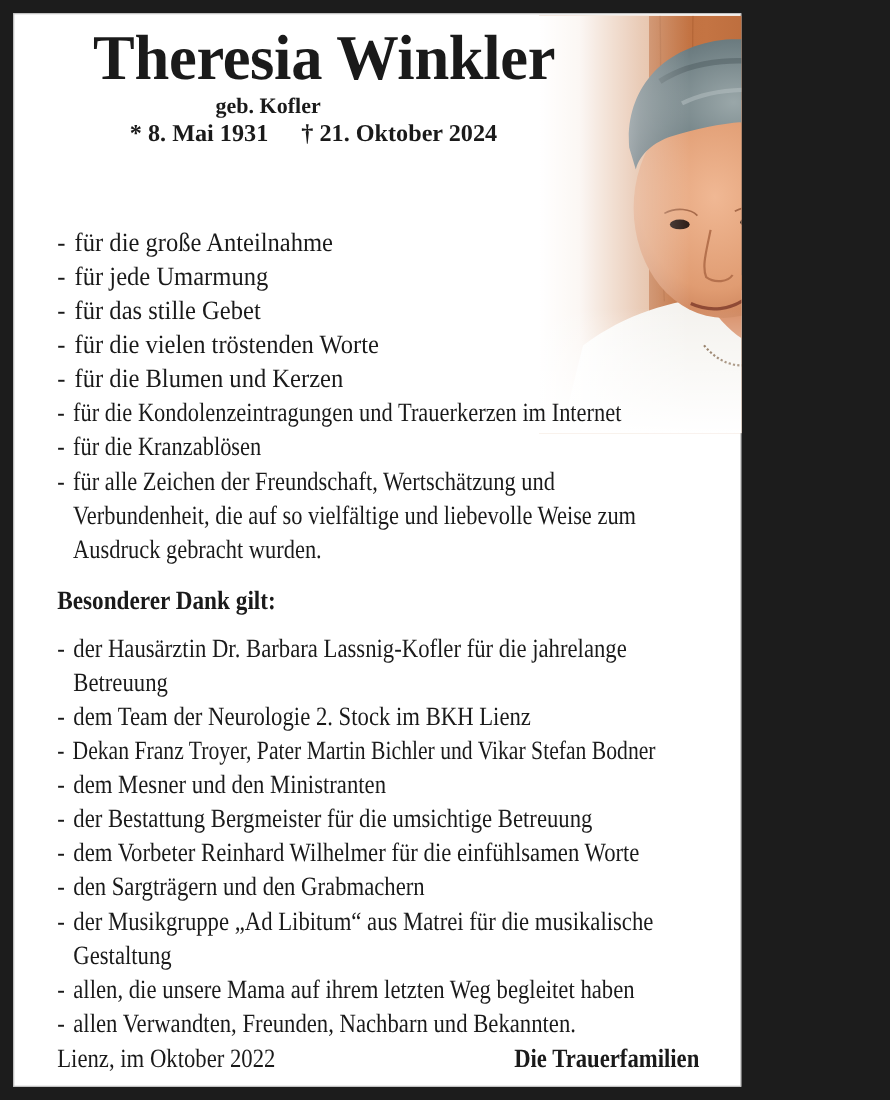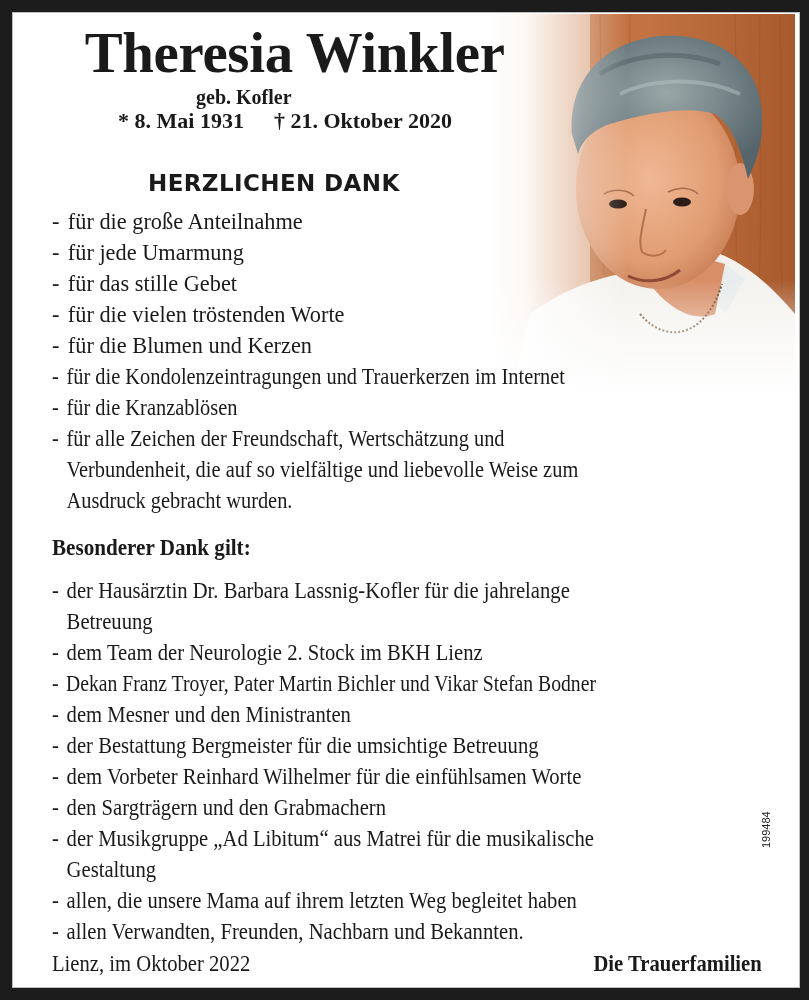--- a/index.html
+++ b/index.html
@@ -7,21 +7,21 @@
     width: 809px; height: 1000px;
     background: #1c1c1c;
     position: relative;
     overflow: hidden;
     font-family: "Liberation Serif", "DejaVu Serif", serif;
     color: #1a1a1a;
   }
   .card {
     position: absolute;
     left: 12px; top: 12px;
-    width: 788px; height: 976px;
+    width: 662px; height: 976px;
     background: #ffffff;
     box-shadow: inset 0 0 0 1px #bdbdbd;
     overflow: hidden;
   }
   
   .photo {
     position: absolute;
     left: 478px; top: 2px;
     width: 305px; height: 380px;
     overflow: hidden;
@@ -185,23 +185,22 @@
       <path d="M138 262 C155 270 175 268 190 256" stroke="#8f4a35" stroke-width="3" fill="none"></path>
 
       <rect x="0" y="0" width="305" height="380" fill="url(#fadeL)"></rect>
       <rect x="0" y="0" width="305" height="380" fill="url(#fadeB)"></rect>
     </svg>
   </div>
 
   <div class="abs title">Theresia Winkler</div>
   <div class="abs maiden">geb. Kofler</div>
   <div class="abs dates">
-    <span>* 8. Mai 1931</span><span class="gap"></span><span>† 21. Oktober 2020</span>
+    <span>* 8. Mai 1931</span><span class="gap"></span><span>† 21. Oktober 2024</span>
   </div>
-  <div class="abs heading">HERZLICHEN DANK</div>
 
   <ul class="list list1">
     <li><span class="dash">-</span><span>für die große Anteilnahme</span></li>
     <li><span class="dash">-</span><span>für jede Umarmung</span></li>
     <li><span class="dash">-</span><span>für das stille Gebet</span></li>
     <li><span class="dash">-</span><span>für die vielen tröstenden Worte</span></li>
     <li><span class="dash">-</span><span>für die Blumen und Kerzen</span></li>
     <li class="condensed"><span class="dash">-</span><span>für die Kondolenzeintragungen und Trauerkerzen im Internet</span></li>
     <li class="condensed"><span class="dash">-</span><span>für die Kranzablösen</span></li>
     <li class="condensed"><span class="dash">-</span><span>für alle Zeichen der Freundschaft, Wertschätzung und</span></li>

